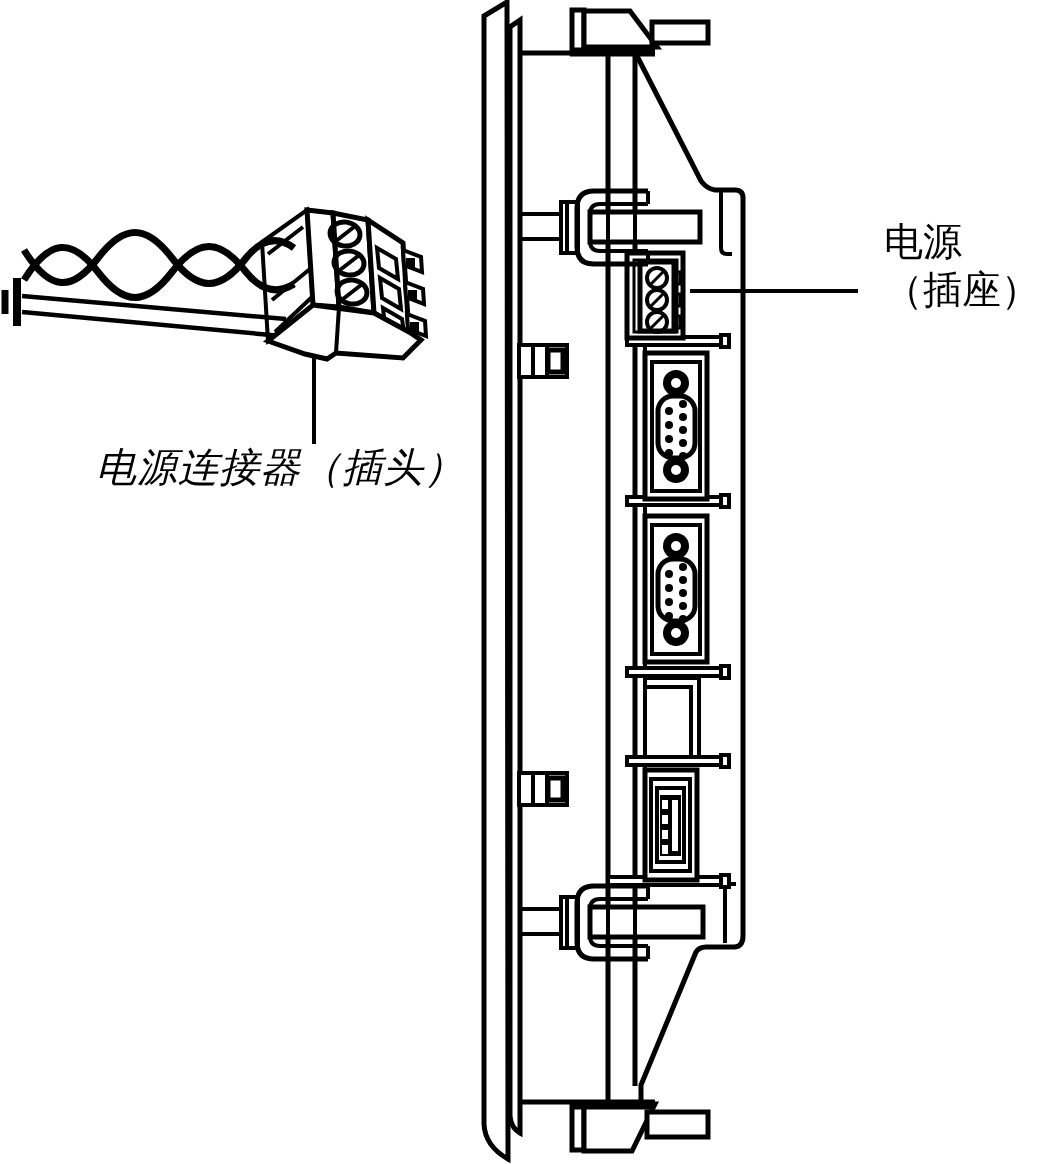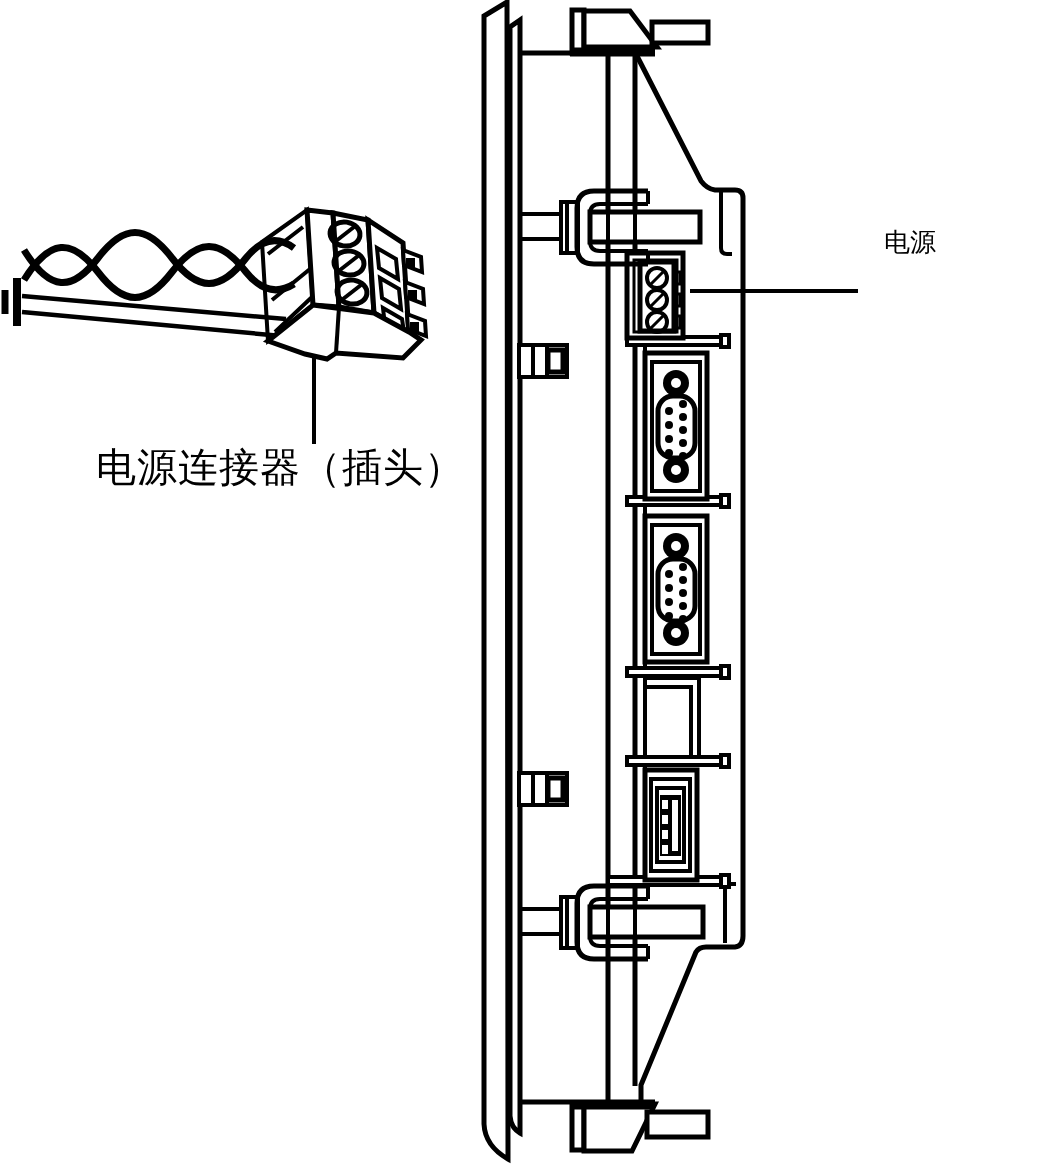--- a/index.html
+++ b/index.html
@@ -14,24 +14,25 @@
   .lbl{
     position:absolute;
     color:#000;
     font-family:"Liberation Sans","DejaVu Sans",sans-serif;
   }
   .lbl-plug{
     left:96px;top:444px;
     font-size:40px;line-height:46px;
     letter-spacing:1px;
     white-space:nowrap;
+    font-style:italic;
   }
   .lbl-socket{
     left:884px;top:218px;
-    font-size:26px;line-height:48px;
+    font-size:39px;line-height:48px;
     white-space:nowrap;
   }
 </style>
 </head>
 <body>
 
 <div class="canvas">
 
 <svg width="1056" height="1164" viewBox="0 0 1056 1164" stroke="#000" fill="none" stroke-width="5">
 
@@ -228,15 +229,16 @@
     <path d="M314,356 V444"></path>
     <path d="M690,291 H858"></path>
   </g>
 
 </svg>
 
 <div class="lbl lbl-plug">电源连接器（插头）</div>
 
 <div class="lbl lbl-socket">
   <div>电源</div>
+  <div>（插座）</div>
 </div>
 
 </div>
 
 </body></html>

